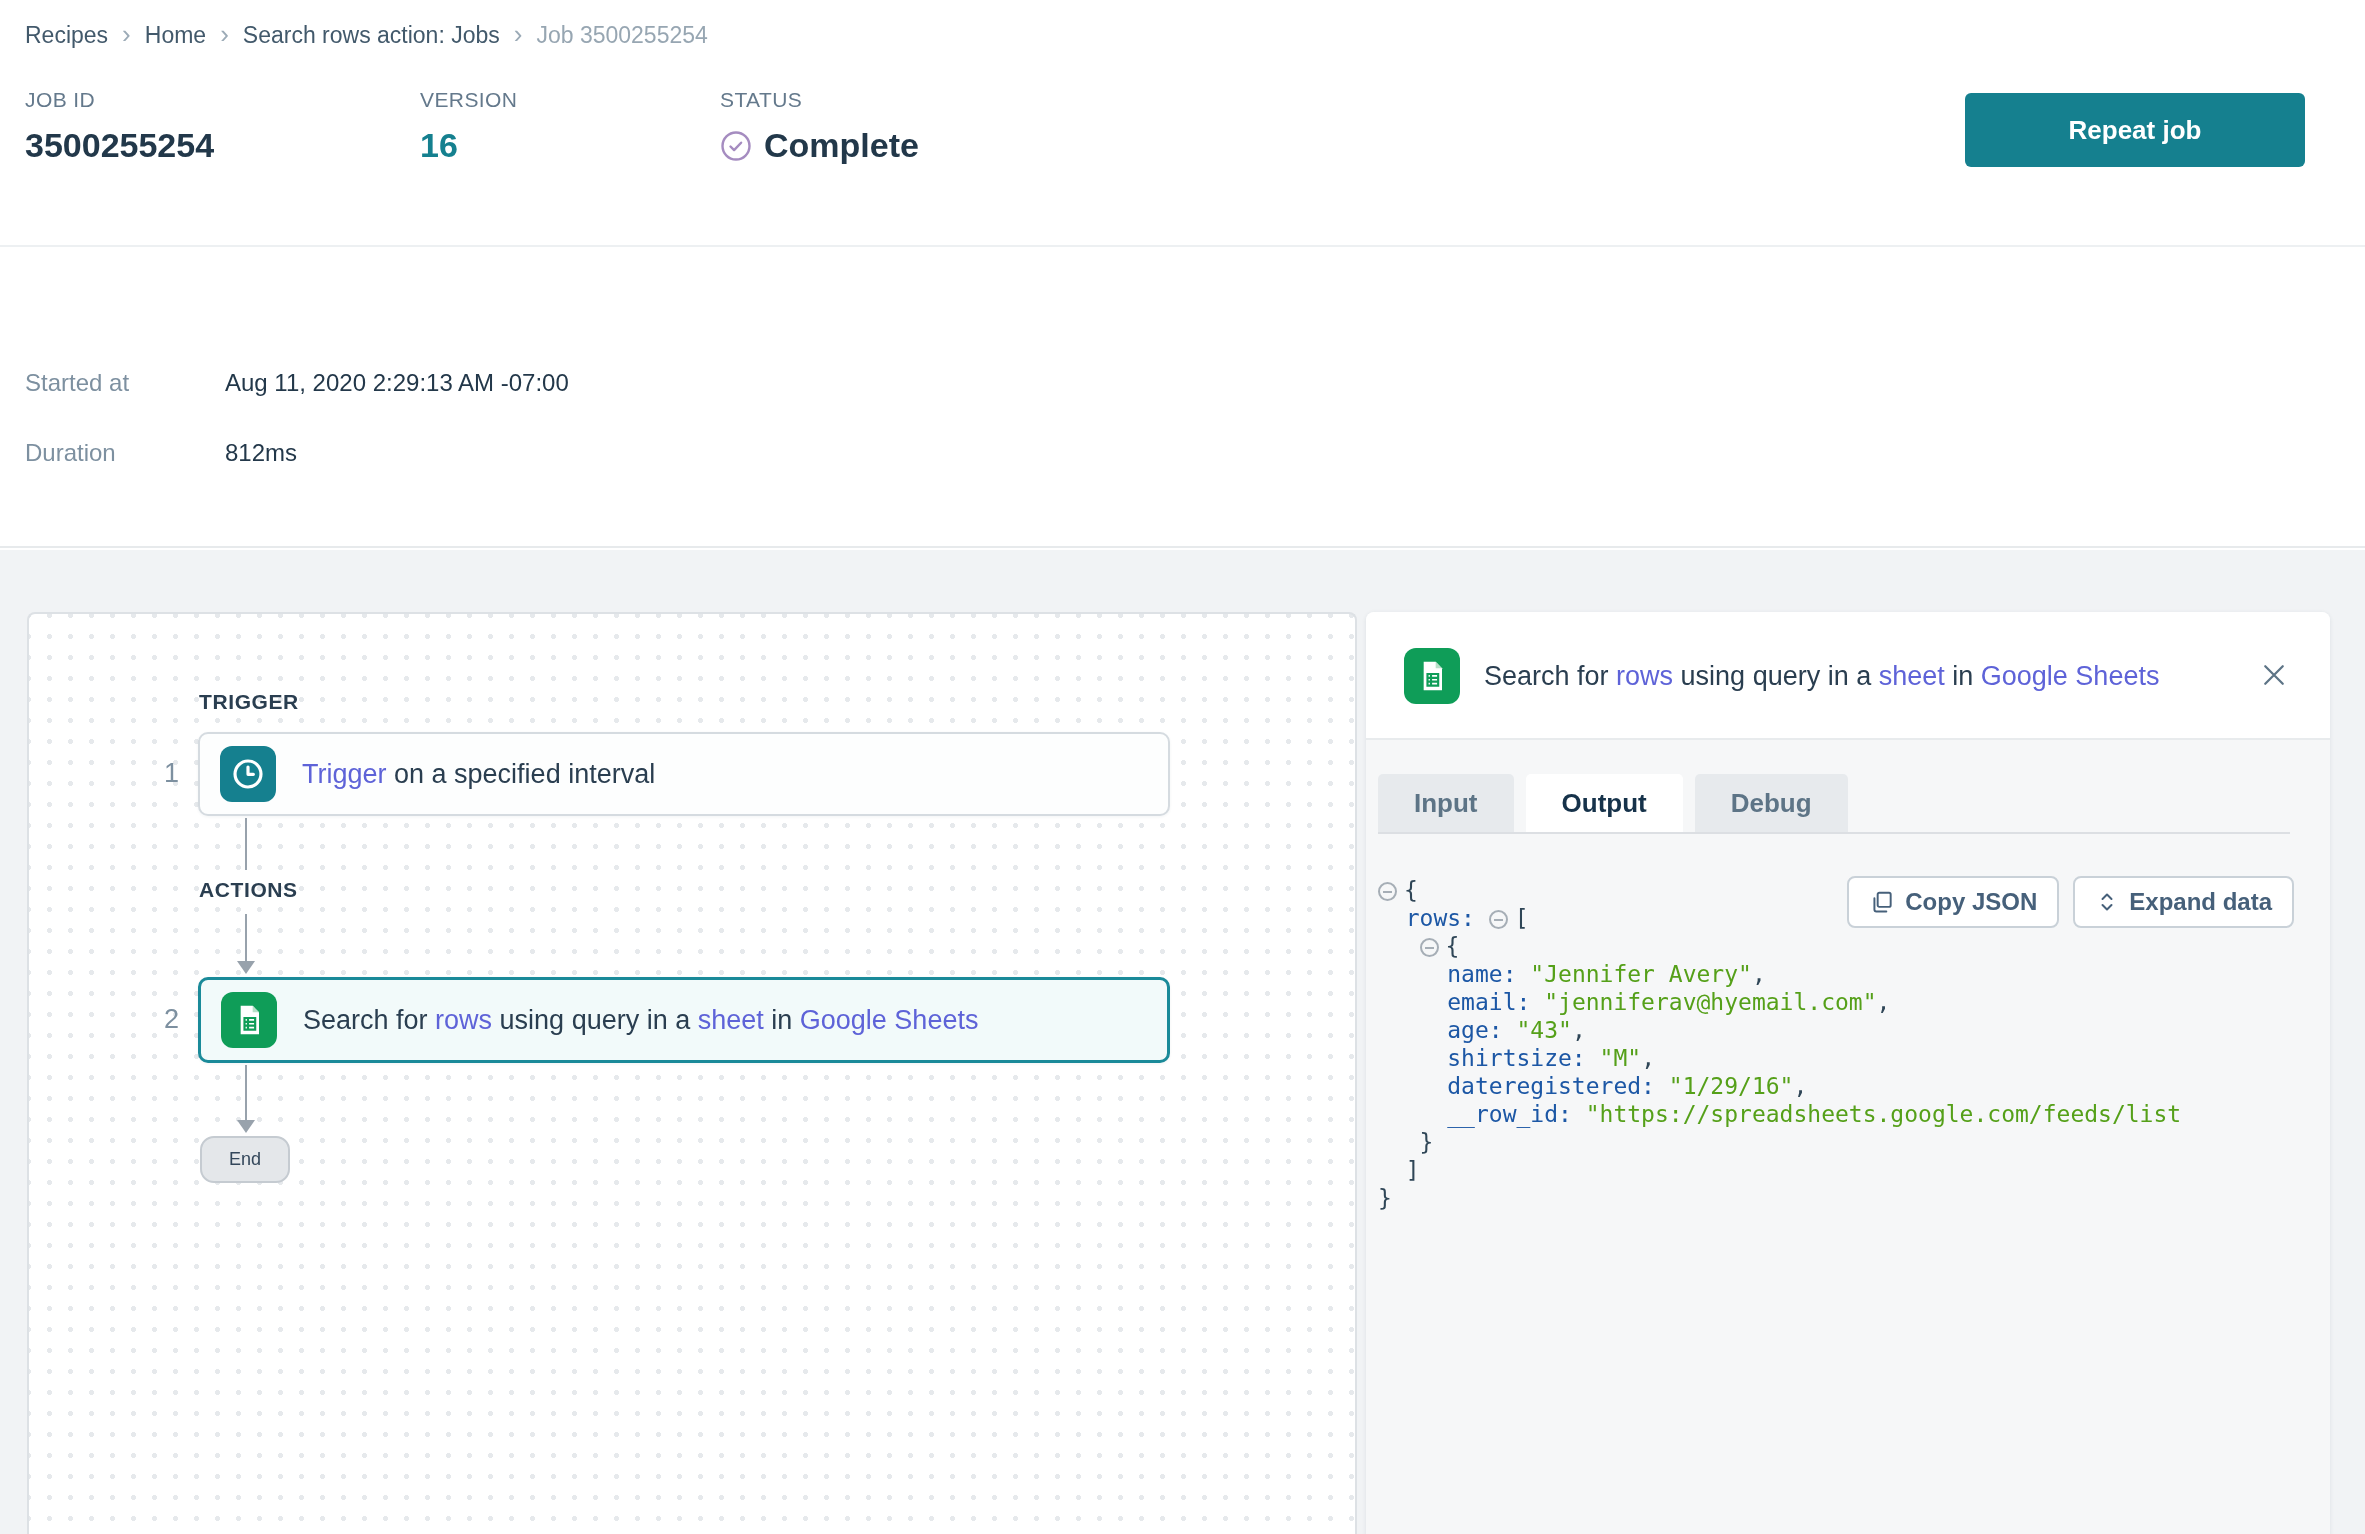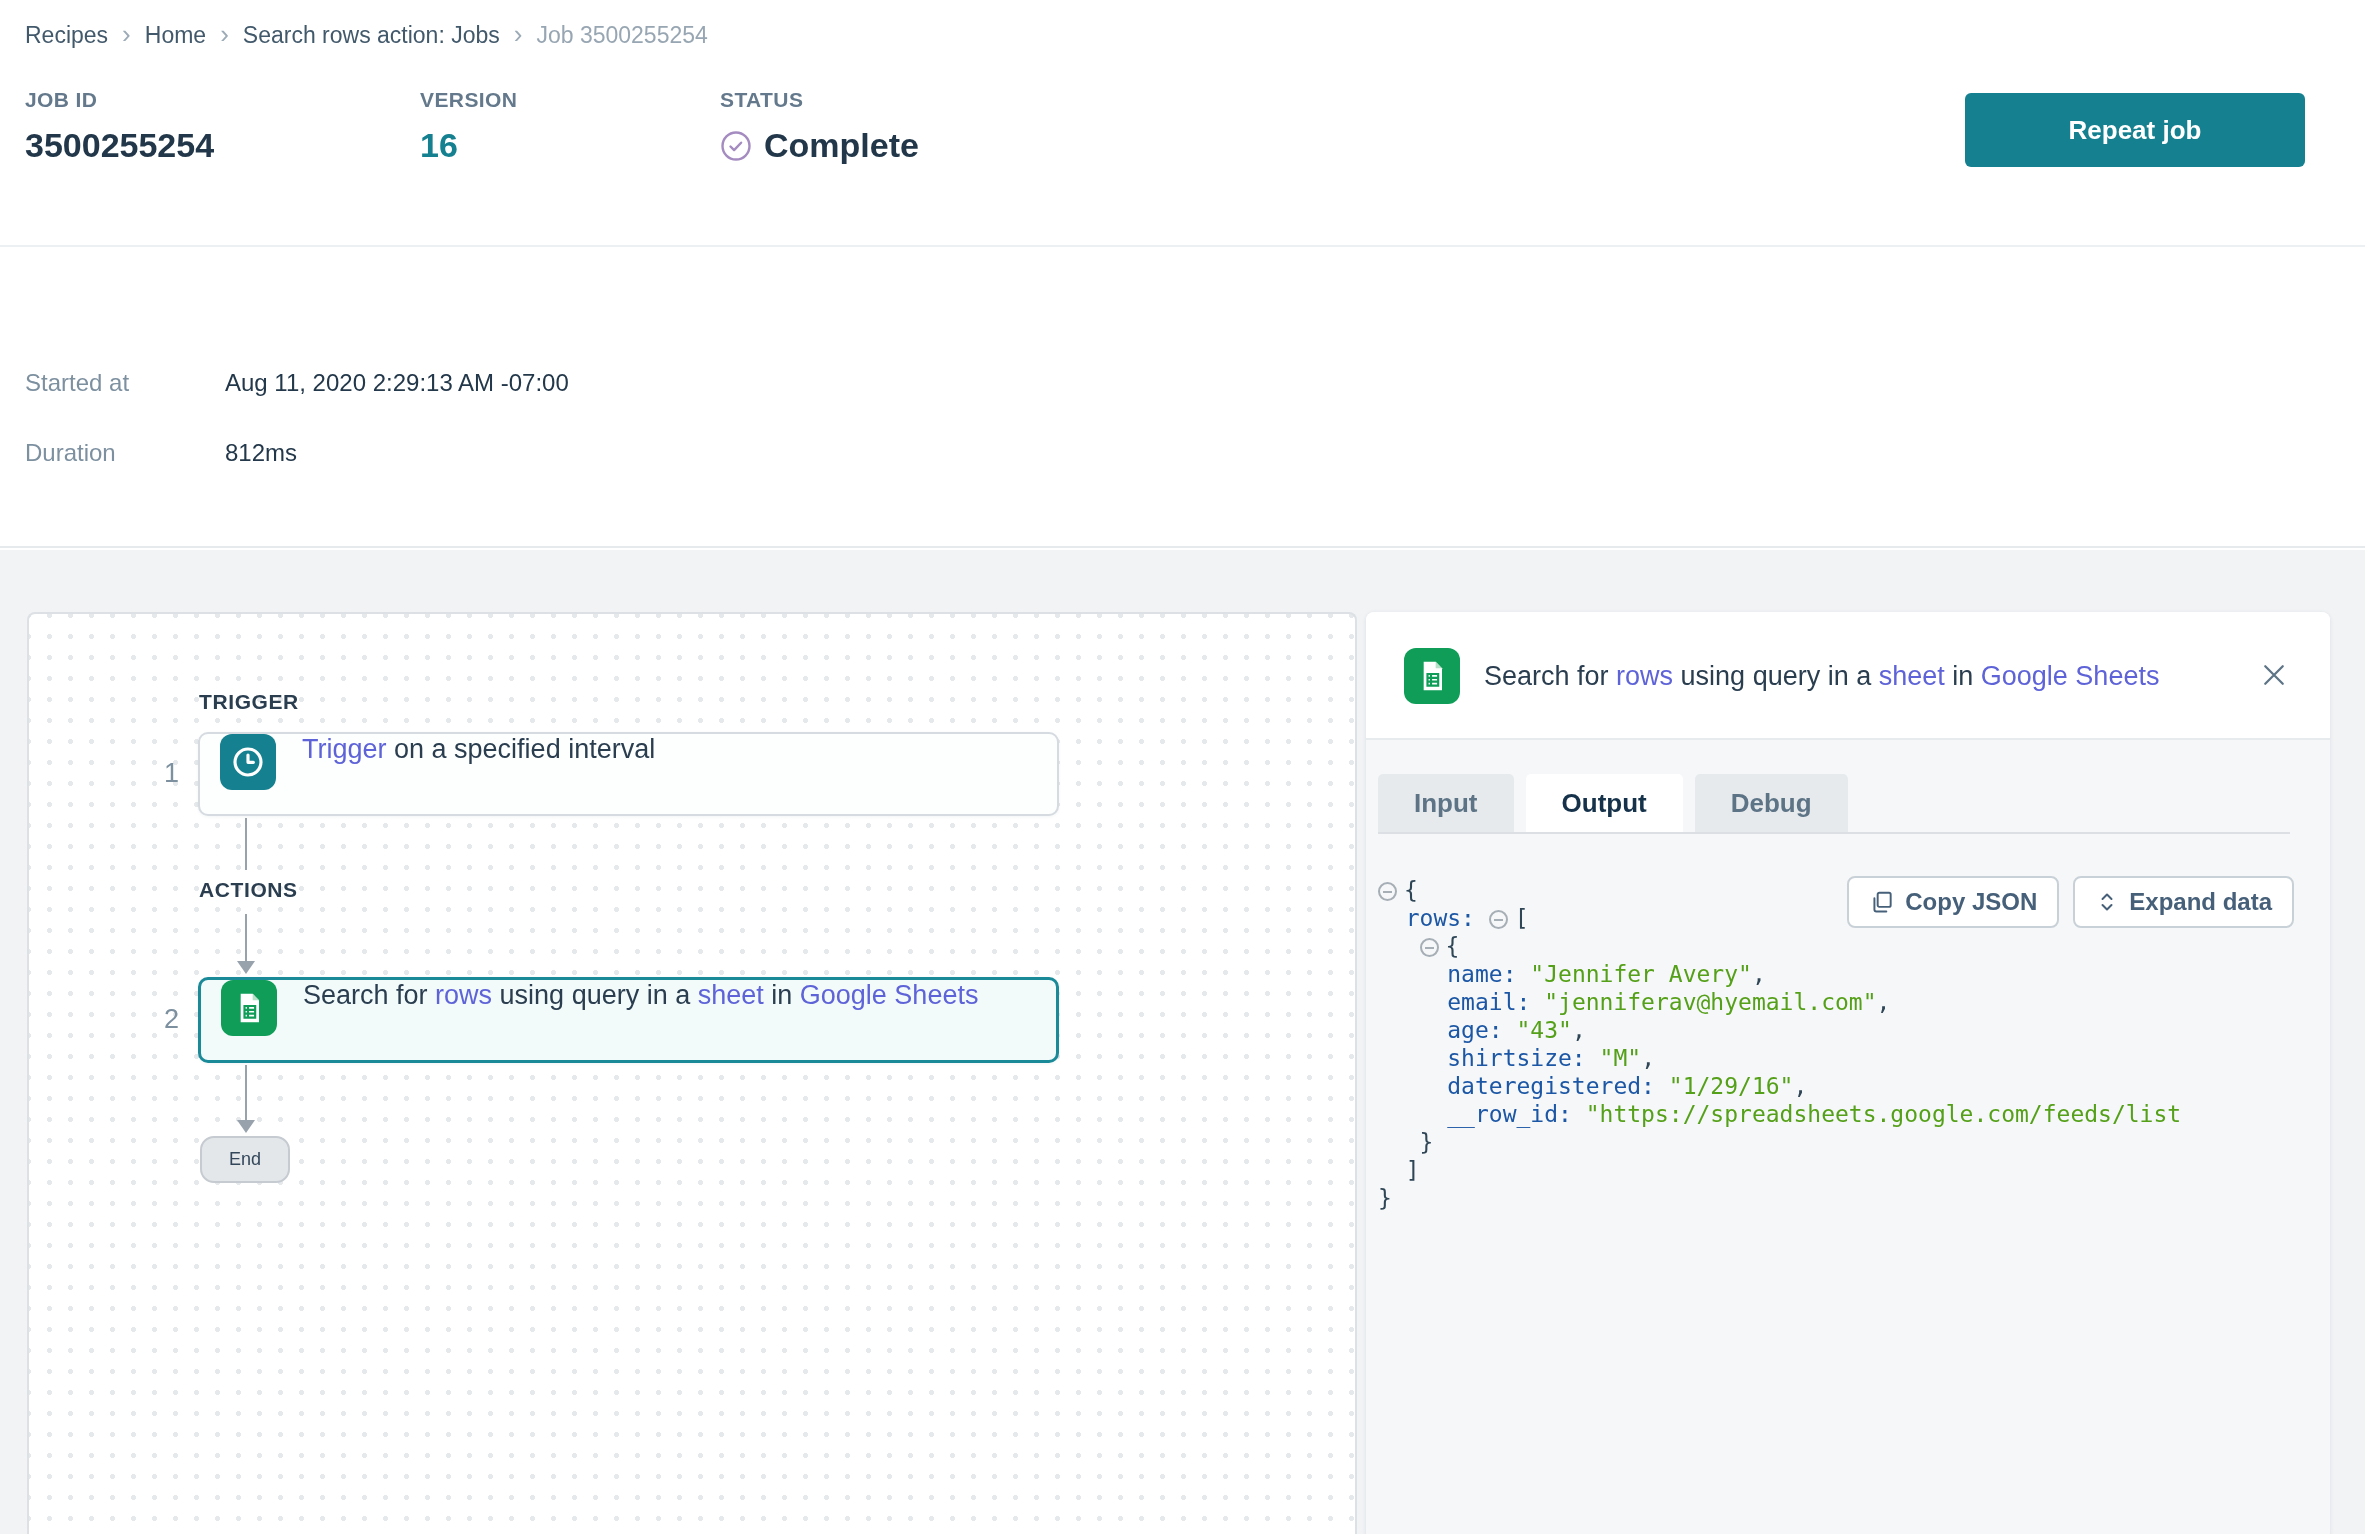--- a/index.html
+++ b/index.html
@@ -9,21 +9,21 @@
 
   
   .top-section { position:absolute; left:0; top:0; width:100%; height:247px; background:#fff; border-bottom:2px solid #edf0f2; }
   .breadcrumb { position:absolute; left:25px; top:22px; font-size:23px; display:flex; align-items:center; gap:14px; }
   .crumb { color:#42596b; cursor:pointer; }
   .crumb-sep { color:#9cabb7; font-size:26px; line-height:1; transform:translateY(-2px); }
   .crumb-current { color:#97a6b2; }
 
   .job-meta { position:absolute; left:25px; top:88px; right:25px; display:flex; }
   .meta-col { margin-right:105px; }
-  .meta-label { font-size:21px; font-weight:bold; color:#64798c; letter-spacing:0.4px; margin-bottom:14px; }
+  .meta-label { font-size:21px; font-weight:normal; color:#64798c; letter-spacing:0.4px; margin-bottom:14px; }
   .meta-value { font-size:34px; font-weight:bold; color:#22384a; }
   .meta-value.teal { color:#15808f; }
   .status-value { display:flex; align-items:center; gap:12px; }
   .status-check-icon { width:32px; height:32px; display:inline-block; }
   .repeat-btn { position:absolute; right:35px; top:5px; width:340px; height:74px; background:#15808f; color:#fff;
     font-family:"Liberation Sans",sans-serif; font-size:26px; font-weight:bold; border:none; border-radius:6px; cursor:pointer; }
 
   
   .details-section { position:absolute; left:0; top:249px; width:100%; height:299px; background:#fff; border-bottom:2px solid #e7eaec; }
   .detail-row { position:absolute; left:25px; display:flex; font-size:24px; }
@@ -35,22 +35,22 @@
 
   
   .canvas { position:absolute; left:27px; top:62px; width:1330px; height:952px; background:#fff;
     border:2px solid #dde1e5; border-bottom:none; border-radius:8px 8px 0 0;
     background-image:radial-gradient(#e6e9ec 2.6px, transparent 2.6px); background-size:21px 21px; background-position:10px 12px; }
   .flow { position:absolute; inset:0; }
   .section-label { position:absolute; left:170px; font-size:21px; font-weight:bold; color:#2a3e50; letter-spacing:0.6px; }
   .lbl-trigger { top:76px; }
   .lbl-actions { top:264px; }
   .step-num { position:absolute; width:40px; text-align:right; font-size:27px; color:#7d90a0; }
-  .step-card { position:absolute; left:169px; width:861px; background:#fdfefe; border:2px solid #d5dbe0; border-radius:10px;
-    display:flex; align-items:flex-start; padding:0 20px; cursor:pointer; box-shadow:0 1px 3px rgba(40,60,80,0.06); }
+  .step-card { position:absolute; left:169px; width:972px; background:#fdfefe; border:2px solid #d5dbe0; border-radius:10px;
+    display:flex; align-items:center; padding:0 20px; cursor:pointer; box-shadow:0 1px 3px rgba(40,60,80,0.06); }
   .card-trigger { top:118px; height:84px; }
   .card-action { top:363px; height:86px; border:3px solid #1a8a99; background:#f2fafa; }
   .step-icon { width:56px; height:56px; border-radius:12px; flex:0 0 auto; display:flex; align-items:center; justify-content:center; }
   .icon-clock { background:#15808f; }
   .icon-sheets { background:#0f9d58; }
   .step-text { margin-left:26px; font-size:27px; color:#2a3e50; white-space:nowrap; }
   .rich-link { color:#5e63d8; cursor:pointer; }
   .connector { position:absolute; left:216px; width:2px; background:#98a2ac; }
   .conn-1 { top:204px; height:52px; }
   .conn-2 { top:300px; height:48px; }

